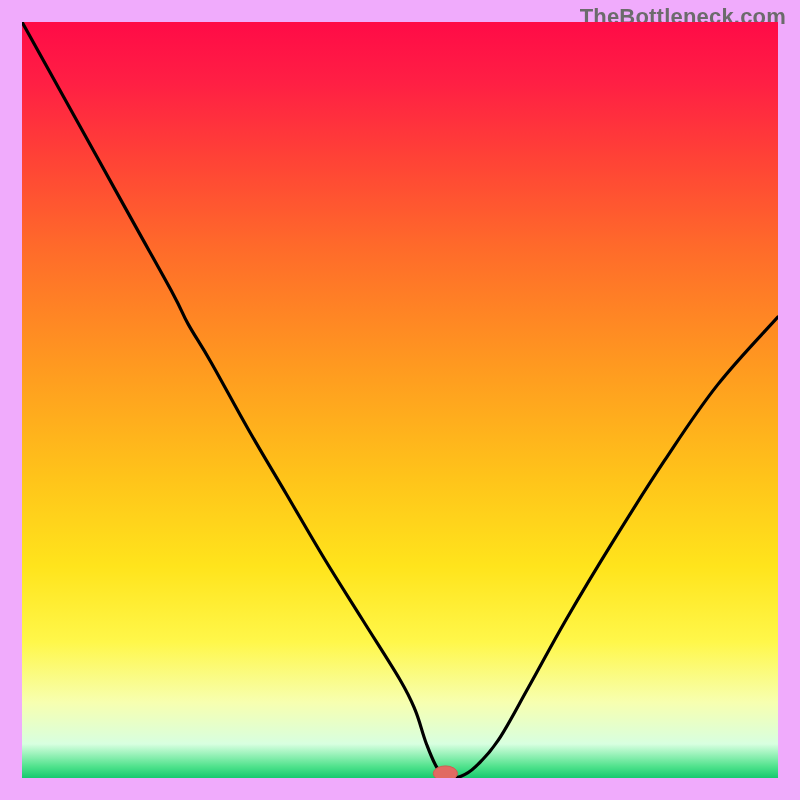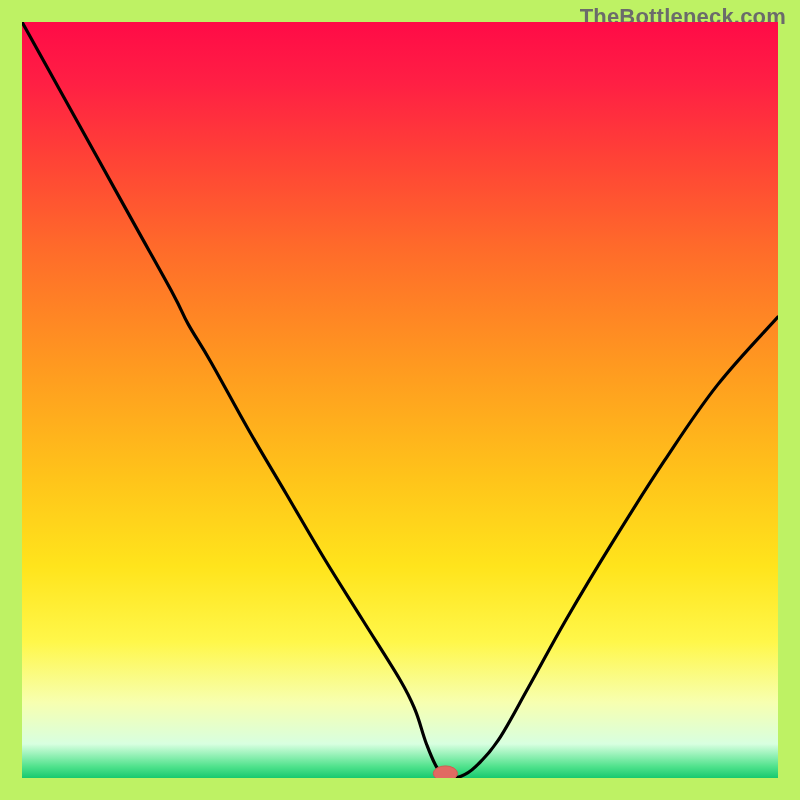--- a/index.html
+++ b/index.html
@@ -8,21 +8,21 @@
     width: 800px;
     height: 800px;
     background: #000;
     font-family: Arial, Helvetica, sans-serif;
     overflow: hidden;
   }
   .frame {
     position: relative;
     width: 800px;
     height: 800px;
-    background: #bef264;
+    background: #f0abfc;
   }
   .watermark {
     position: absolute;
     top: 4px;
     right: 14px;
     color: #6b6b6b;
     font-size: 22px;
     font-weight: 600;
     letter-spacing: 0.2px;
     user-select: none;

